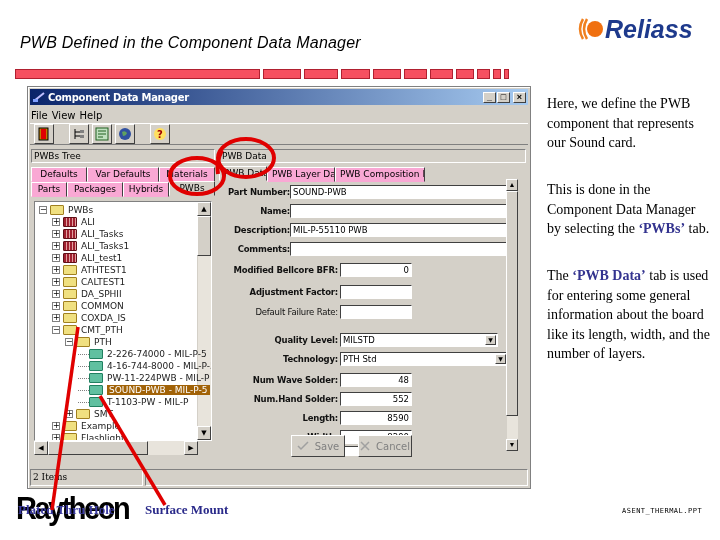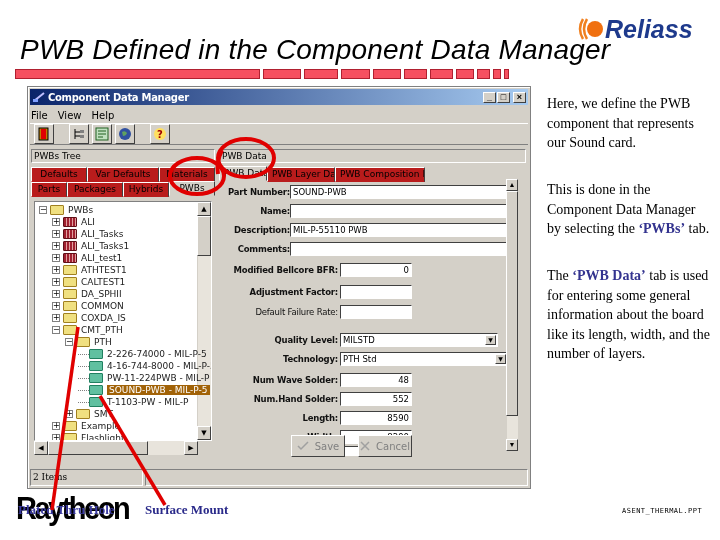--- a/index.html
+++ b/index.html
@@ -1,39 +1,39 @@
 <!DOCTYPE html>
 <html><head>
 <meta charset="utf-8">
 <style>
   * { box-sizing: border-box; margin: 0; padding: 0; }
   body { width: 720px; height: 540px; background: #ffffff; position: relative; overflow: hidden; font-family: "Liberation Sans", sans-serif; }
-  .slide-title { position: absolute; left: 20px; top: 34px; font-size: 28px; font-style: italic; color: #000; font-family: "Liberation Sans", sans-serif; letter-spacing: 0.2px; }
+  .slide-title { position: absolute; left: 20px; top: 34px; font-size: 16px; font-style: italic; color: #000; font-family: "Liberation Sans", sans-serif; letter-spacing: 0.2px; }
   .logo { position: absolute; left: 576px; top: 14px; height: 30px; display: flex; align-items: center; }
   .logo-mark { width: 28px; height: 26px; position: relative; }
   .logo-text { font-family: "Liberation Sans", sans-serif; font-weight: bold; font-style: italic; font-size: 25px; color: #1e3a8c; margin-left: 1px; }
   .deco-bar { position: absolute; top: 69px; height: 10px; background: #f65060; border: 1px solid #b02030; }
 
   
   .win { position: absolute; left: 27px; top: 86px; width: 504px; height: 403px; background: #d4d0c8; border: 1px solid #808080; box-shadow: inset 1px 1px 0 #fff; }
   .titlebar { height: 16px; margin: 2px; background: linear-gradient(to right, #0a246a, #a6caf0); display: flex; align-items: center; padding-left: 3px; }
   .titlebar .app-icon { width: 12px; height: 10px; margin-right: 3px; }
   .titlebar .t { color: #fff; font-size: 10px; font-weight: bold; font-family: "DejaVu Sans", sans-serif; letter-spacing: -0.3px; }
   .wbtns { margin-left: auto; display: flex; gap: 1px; margin-right: 2px; }
   .wbtn { width: 13px; height: 11px; background: #d4d0c8; border: 1px solid; border-color: #fff #404040 #404040 #fff; font-size: 9px; line-height: 9px; text-align: center; color: #000; font-weight: bold; }
   .wbtn.x { margin-left: 2px; }
-  .menubar { height: 16px; display: flex; align-items: center; padding-left: 3px; gap: 10px; font-size: 10px; font-family: "DejaVu Sans", sans-serif; }
+  .menubar { height: 16px; display: flex; align-items: center; padding-left: 3px; gap: 4px; font-size: 10px; font-family: "DejaVu Sans", sans-serif; }
   .toolbar { height: 22px; display: flex; align-items: center; gap: 3px; padding-left: 4px; border-top: 1px solid #fff; border-bottom: 1px solid #808080; margin: 0 2px; }
   .tbtn { width: 20px; height: 20px; border: 1px solid; border-color: #fff #404040 #404040 #fff; display: flex; align-items: center; justify-content: center; }
   .tbtn.gap { margin-left: 12px; }
 
   .pane-left { position: absolute; left: 3px; top: 62px; width: 184px; height: 310px; }
   .group-label { height: 14px; font-size: 9px; padding-left: 2px; border: 1px solid; border-color: #808080 #fff #fff #808080; background: #d4d0c8; line-height: 12px; font-family: "DejaVu Sans", sans-serif; }
   .tabrow { display: flex; height: 15px; font-size: 9px; font-family: "DejaVu Sans", sans-serif; }
-  .tab { border: 1px solid; border-color: #fff #404040 transparent #fff; padding: 1px 4px; text-align: center; background: #b91c1c; white-space: nowrap; overflow: hidden; }
+  .tab { border: 1px solid; border-color: #fff #404040 transparent #fff; padding: 1px 4px; text-align: center; background: #f9a8d4; white-space: nowrap; overflow: hidden; }
   .tab.active { background: #d4d0c8; position: relative; top: -1px; }
   .tree { position: absolute; left: 3px; top: 52px; width: 178px; height: 240px; background: #fff; border: 1px solid; border-color: #808080 #fff #fff #808080; overflow: hidden; font-size: 9px; font-family: "DejaVu Sans", sans-serif; }
   .tnode { position: absolute; height: 12px; display: flex; align-items: center; white-space: nowrap; }
   .pm { width: 8px; height: 8px; border: 1px solid #808080; font-size: 8px; line-height: 6px; text-align: center; background: #fff; margin-right: 3px; color: #000; }
   .ficon { width: 14px; height: 10px; margin-right: 4px; border-radius: 1px; }
   .folder { background: #f0e080; border: 1px solid #a08020; }
   .chip { background: #a02030; border: 1px solid #601018; background-image: repeating-linear-gradient(90deg, #a02030 0 2px, #e0a0a0 2px 3px); }
   .pwb { background: #60c0a0; border: 1px solid #208060; }
   .tnode .lbl { color: #222; }
   .tnode.sel .lbl { background: #a16207; color: #fff; padding: 0 2px; }

